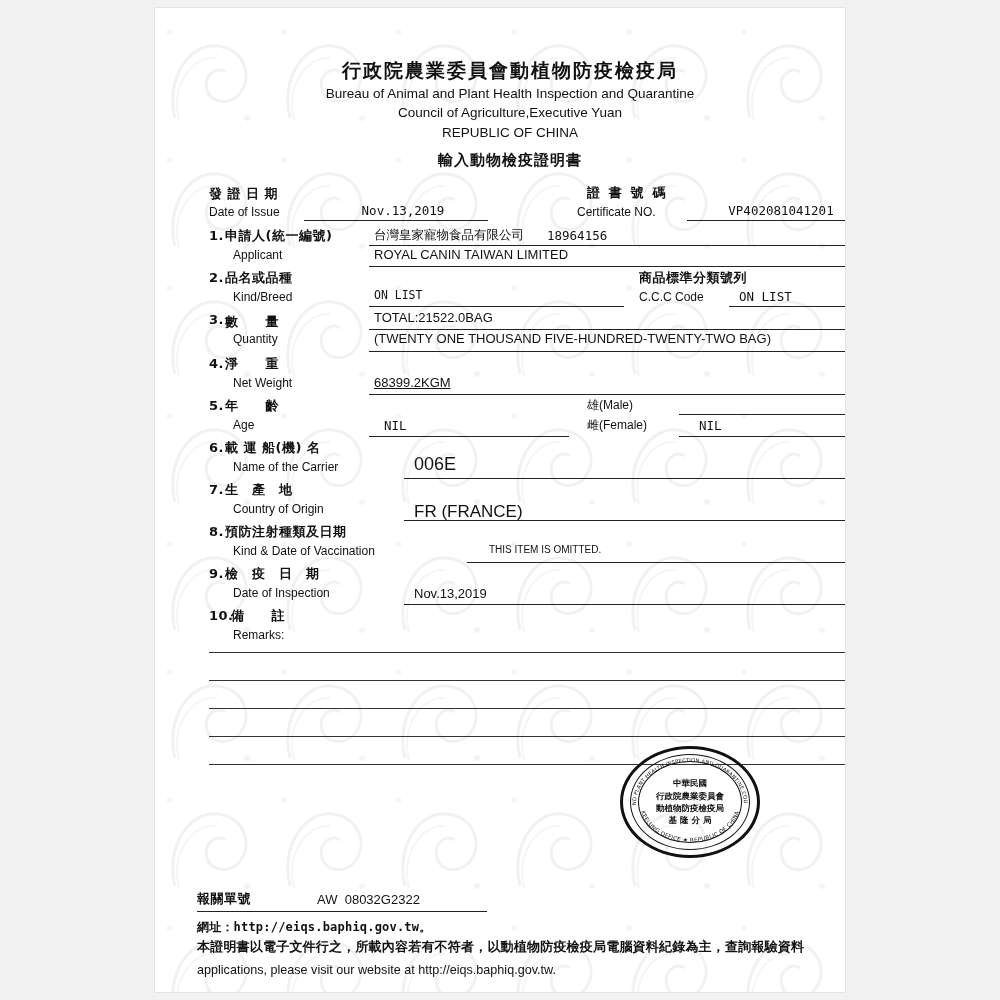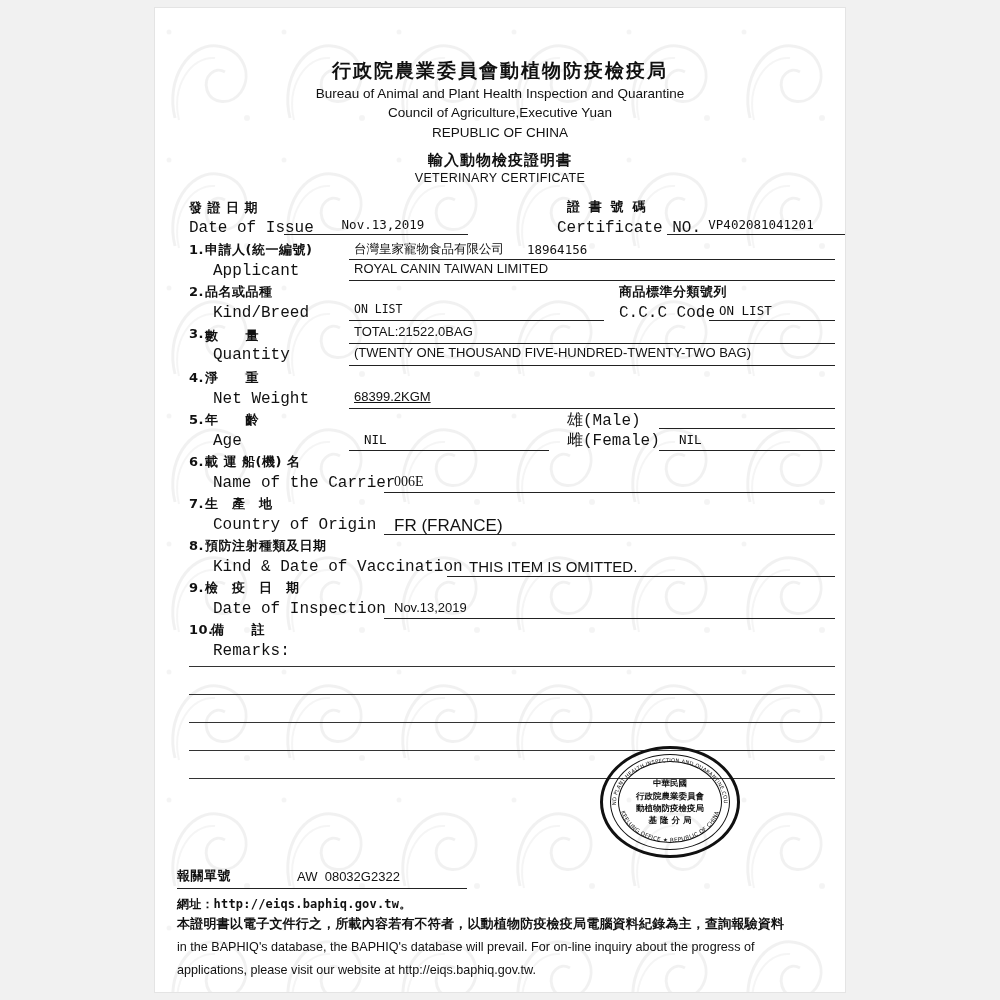--- a/index.html
+++ b/index.html
@@ -32,20 +32,21 @@
     position: absolute;
     inset: 0;
     opacity: 0.13;
     pointer-events: none;
   }
   .doc {
     position: absolute;
     inset: 0;
     padding: 12px;
     color: #111;
+    margin-left: 20px;
   }
   .hdr {
     text-align: center;
     margin-top: 38px;
   }
   .hdr .cn-title {
     font-family: "DejaVu Sans", sans-serif;
     font-size: 19px;
     font-weight: bold;
     letter-spacing: 2px;
@@ -67,22 +68,22 @@
     font-size: 12.5px;
     letter-spacing: .3px;
   }
 
   .body {
     position: relative;
     margin: 14px 22px 0 22px;
     font-size: 12.5px;
   }
   .lbl {
-    font-family: Liberation Mono, monospace;
-    font-size: 16px;
+    font-family: Liberation Sans, sans-serif;
+    font-size: 12px;
     white-space: pre;
     line-height: 1.35;
   }
   .lbl-cn {
     font-family: "DejaVu Sans", sans-serif;
     font-size: 13px;
     font-weight: bold;
     white-space: pre;
     line-height: 1.35;
     letter-spacing: .5px;
@@ -193,21 +194,20 @@
     </svg>
 
     <div class="doc">
 
       <div class="hdr">
         <div class="cn-title">行政院農業委員會動植物防疫檢疫局</div>
         <div class="en1">Bureau of Animal and Plant Health Inspection and Quarantine</div>
         <div class="en2">Council of Agriculture,Executive Yuan</div>
         <div class="en3">REPUBLIC OF CHINA</div>
         <div class="cn-sub">輸入動物檢疫證明書</div>
-        <div class="en4">VETERINARY CERTIFICATE</div>
       </div>
 
       <div class="body">
 
         <div style="position:relative; height:42px;">
           <div class="lbl-cn abs" style="left:0px; top:0px;">發 證 日 期</div>
           <div class="lbl abs" style="left:0px; top:19px;">Date of Issue</div>
           <div class="val abs ul" style="left:95px; top:18px; width:170px; padding-left:14px; padding-bottom:2px;">Nov.13,2019</div>
 
           <div class="lbl-cn abs" style="left:378px; top:0px;font-family:Liberation Mono, monospace;">證 書 號 碼</div>
@@ -268,37 +268,37 @@
           <div class="abs ul" style="left:470px; top:18px; width:176px; height:0;"></div>
           <div class="lbl abs" style="left:378px; top:21px;">雌(Female)</div>
           <div class="val abs" style="left:490px; top:22px;">NIL</div>
           <div class="abs ul" style="left:470px; top:40px; width:176px; height:0;"></div>
         </div>
 
         <div style="position:relative; height:42px;">
           <div class="lbl-cn abs" style="left:0px; top:1px;">6.</div>
           <div class="lbl-cn abs" style="left:16px; top:1px;">載 運 船(機) 名</div>
           <div class="lbl abs" style="left:24px; top:21px;">Name of the Carrier</div>
-          <div class="val abs" style="left:205px; top:22px; font-family:Liberation Serif, serif; font-size:14px;">006E</div>
+          <div class="val abs" style="left:205px; top:16px; font-family:Liberation Sans, sans-serif; font-size:18px;">006E</div>
           <div class="abs ul" style="left:195px; top:40px; width:451px; height:0;"></div>
         </div>
 
         <div style="position:relative; height:42px;">
           <div class="lbl-cn abs" style="left:0px; top:1px;">7.</div>
           <div class="lbl-cn abs" style="left:16px; top:1px;">生　產　地</div>
           <div class="lbl abs" style="left:24px; top:21px;">Country of Origin</div>
           <div class="val abs" style="left:205px; top:22px; font-family:'Liberation Sans',sans-serif; font-size:17px;">FR (FRANCE)</div>
           <div class="abs ul" style="left:195px; top:40px; width:451px; height:0;"></div>
         </div>
 
         <div style="position:relative; height:42px;">
           <div class="lbl-cn abs" style="left:0px; top:1px;">8.</div>
           <div class="lbl-cn abs" style="left:16px; top:1px;">預防注射種類及日期</div>
           <div class="lbl abs" style="left:24px; top:21px;">Kind &amp; Date of Vaccination</div>
-          <div class="val abs" style="left:280px; top:22px; font-family:'Liberation Sans',sans-serif; font-size:15px;">THIS ITEM IS OMITTED.</div>
+          <div class="val abs" style="left:280px; top:22px; font-family:'Liberation Sans',sans-serif; font-size:10px;">THIS ITEM IS OMITTED.</div>
           <div class="abs ul" style="left:258px; top:40px; width:388px; height:0;"></div>
         </div>
 
         <div style="position:relative; height:42px;">
           <div class="lbl-cn abs" style="left:0px; top:1px;">9.</div>
           <div class="lbl-cn abs" style="left:16px; top:1px;">檢　疫　日　期</div>
           <div class="lbl abs" style="left:24px; top:21px;">Date of Inspection</div>
           <div class="val abs" style="left:205px; top:22px; font-family:'Liberation Sans',sans-serif; font-size:13px;">Nov.13,2019</div>
           <div class="abs ul" style="left:195px; top:40px; width:451px; height:0;"></div>
         </div>
@@ -343,19 +343,18 @@
       </div>
 
       <div class="footer">
         <div style="position:relative; height:30px;">
           <div class="lbl-cn abs" style="left:0px; top:2px;">報關單號</div>
           <div class="val abs" style="left:120px; top:4px; font-family:'Liberation Sans',sans-serif; font-size:13px;">AW  08032G2322</div>
           <div class="abs ul" style="left:0px; top:23px; width:290px; height:0;"></div>
         </div>
         <div class="decl-cn decl-url">網址：http://eiqs.baphiq.gov.tw。</div>
         <div class="decl-cn">本證明書以電子文件行之，所載內容若有不符者，以動植物防疫檢疫局電腦資料紀錄為主，查詢報驗資料</div>
-        <div class="decl-en">in the BAPHIQ's database, the BAPHIQ's database will prevail. For on-line inquiry about the progress of</div>
         <div class="decl-en">applications, please visit our website at http://eiqs.baphiq.gov.tw.</div>
       </div>
 
     </div>
   </div>
 </div>
 
 </body></html>

